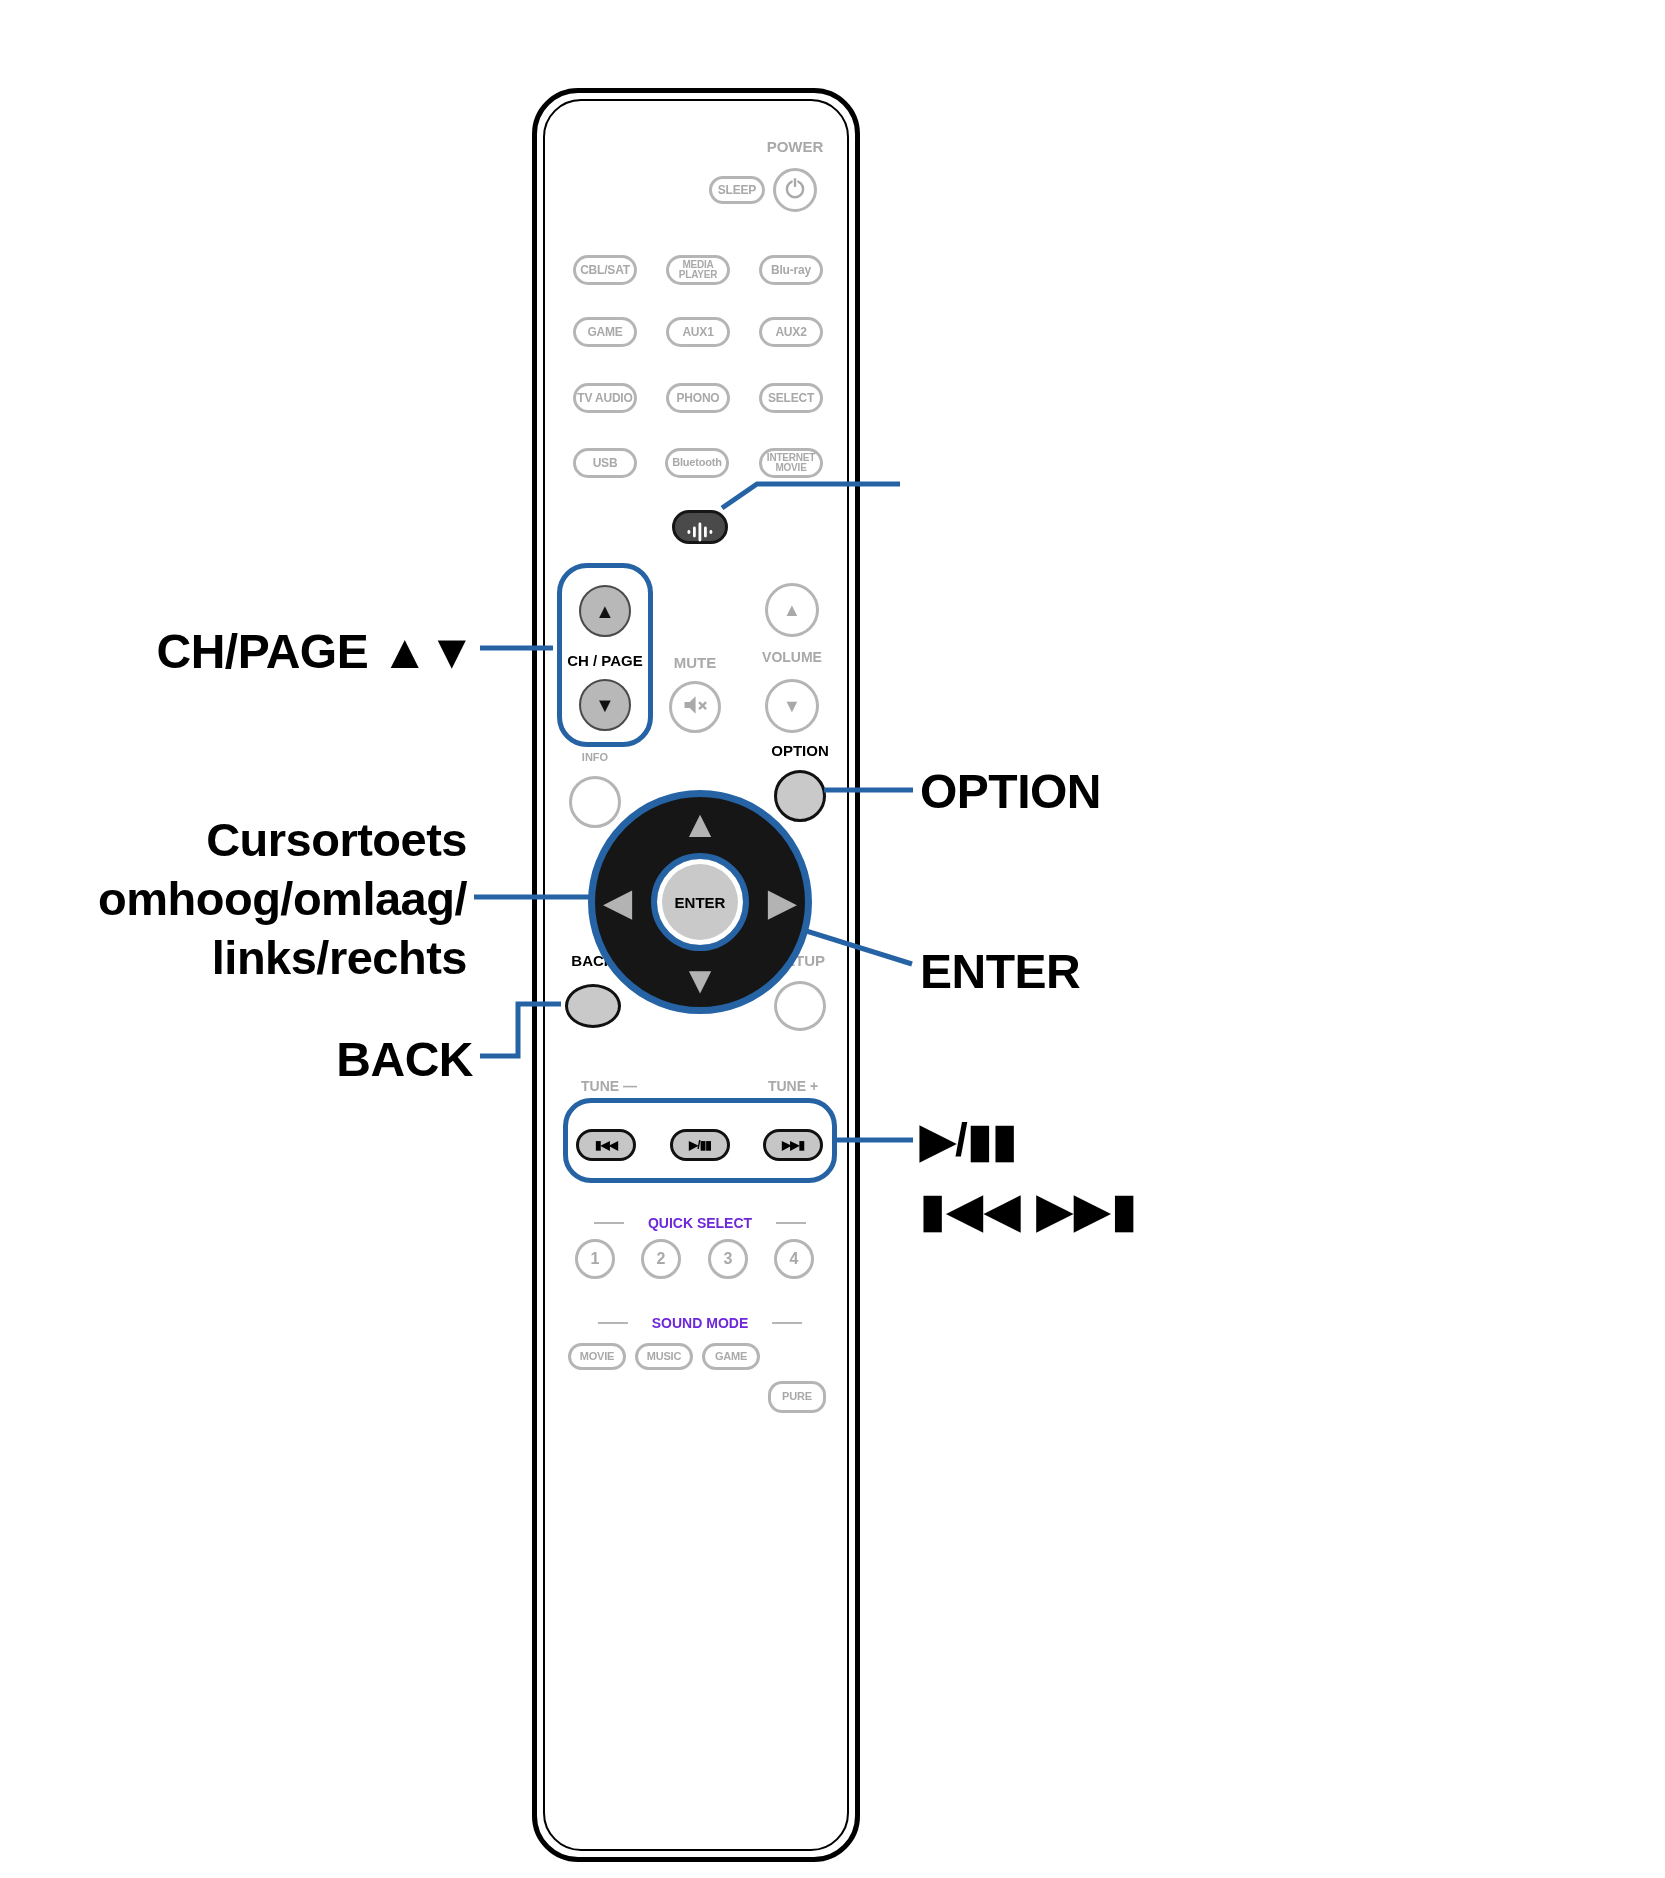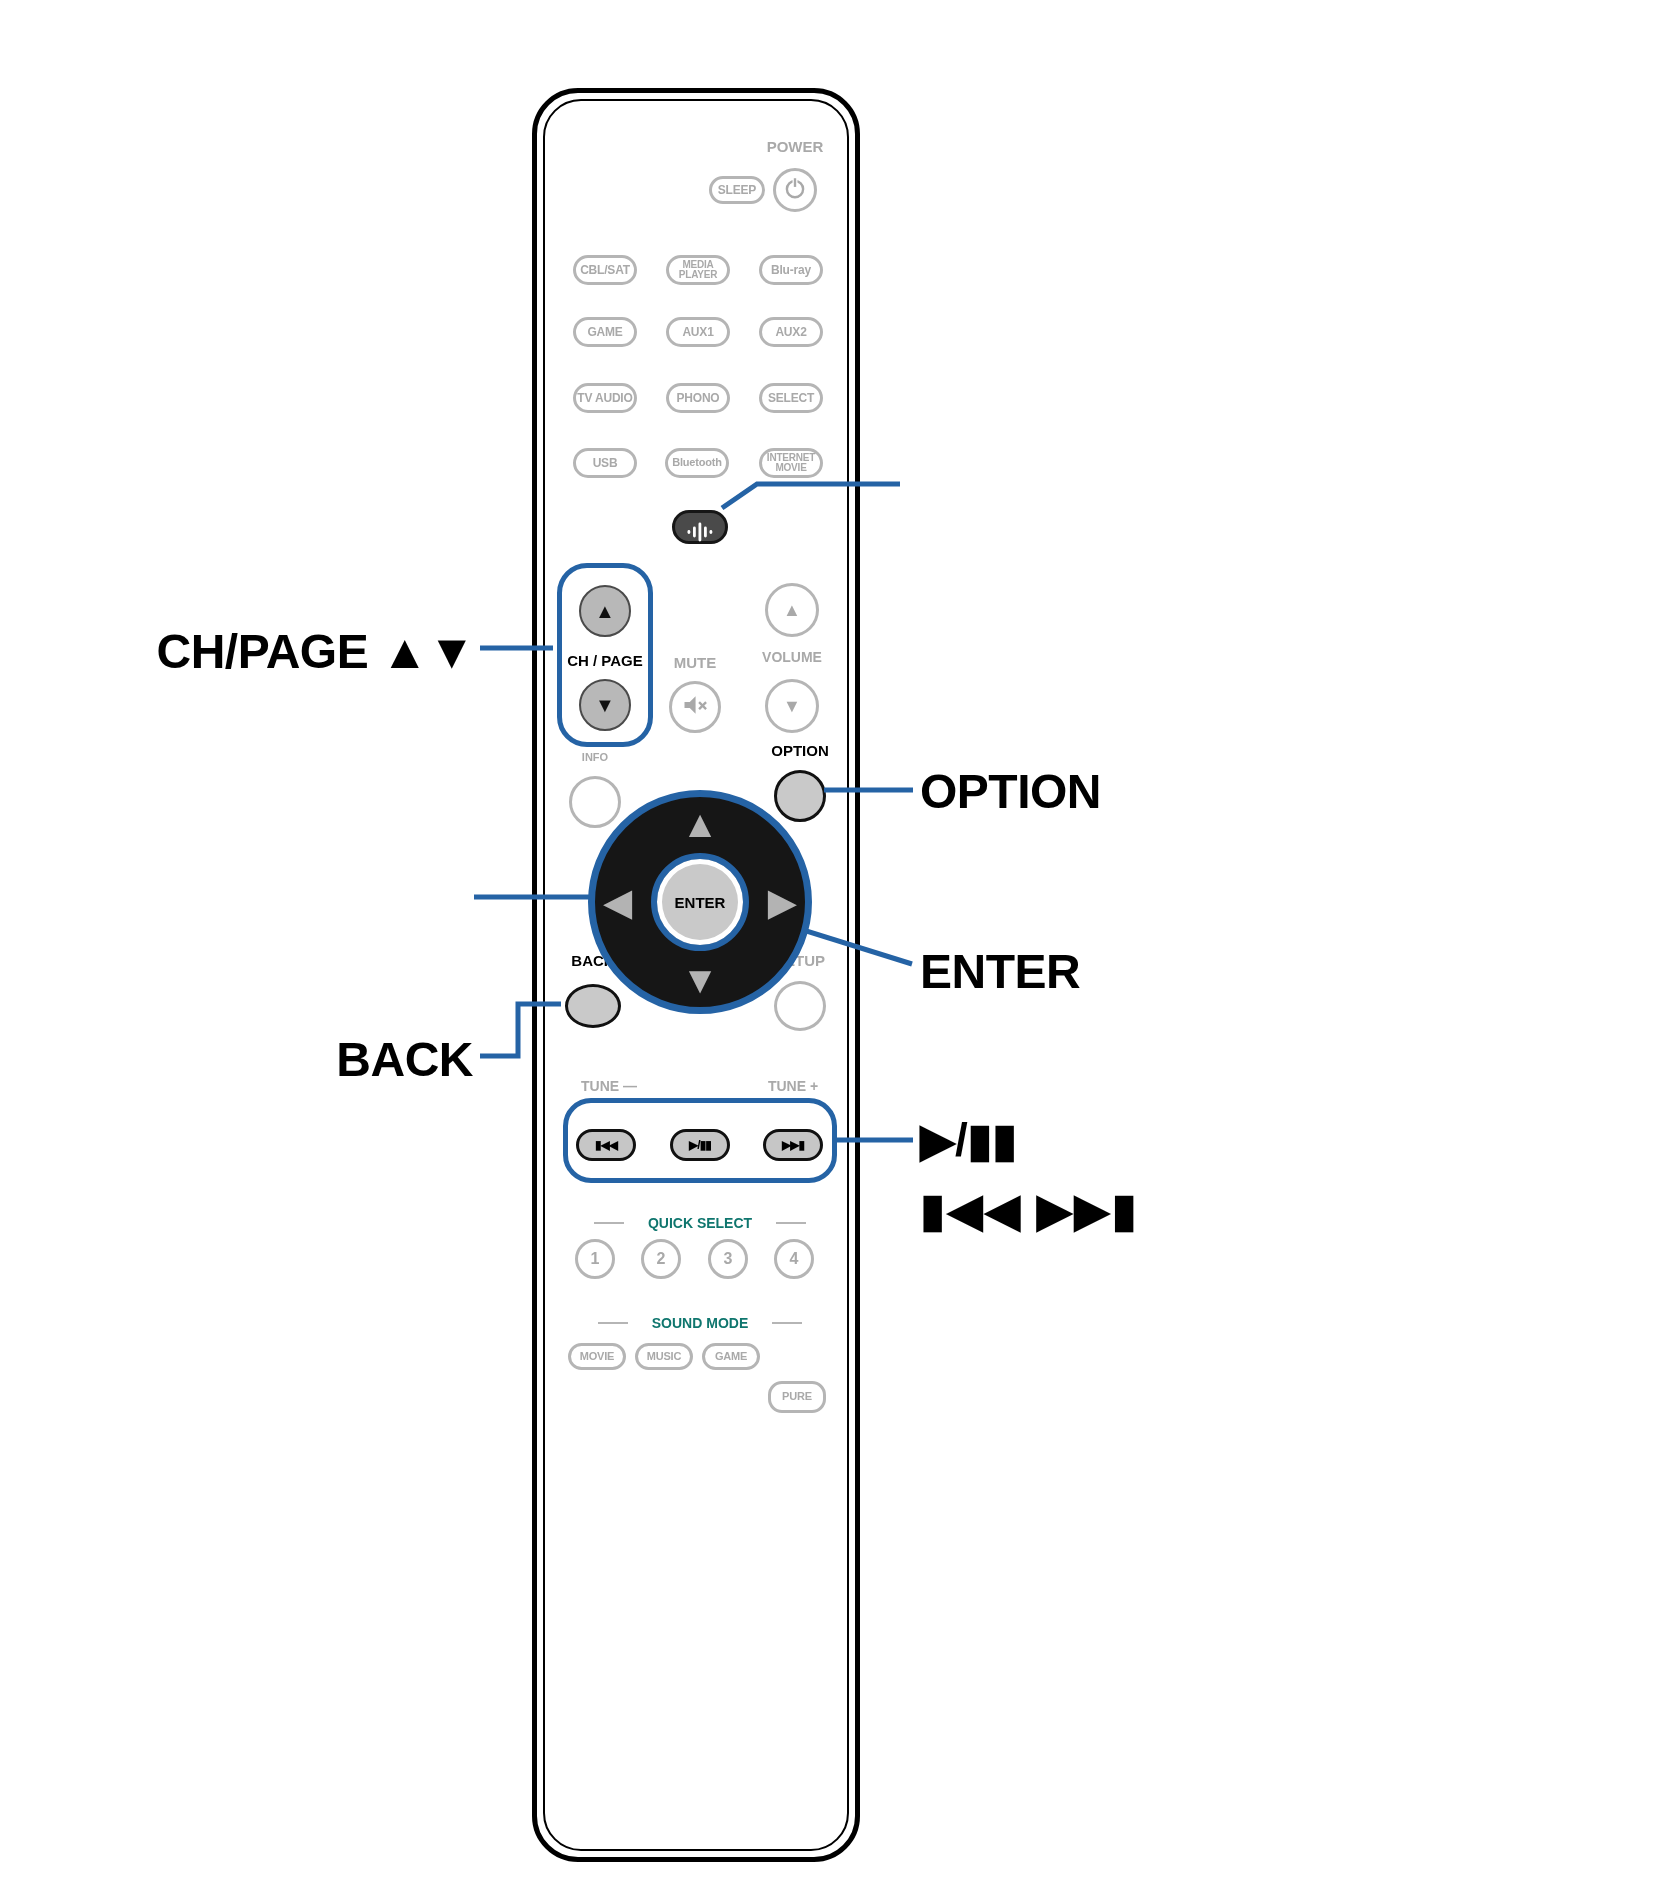--- a/index.html
+++ b/index.html
@@ -44,21 +44,21 @@
     font-weight:bold; font-size:15px; color:#000;
   }
   .transport-pill {
     position:absolute; box-sizing:border-box; width:60px; height:32px;
     border-radius:16px; background:#c6c6c6; border:3px solid #111;
     display:flex; align-items:center; justify-content:center;
     color:#000; font-weight:bold; font-size:12px; letter-spacing:-1px;
   }
   .dash-row {
     position:absolute; display:flex; align-items:center; justify-content:center;
-    gap:24px; color:#0f766e; font-weight:bold; font-size:14px;
+    gap:24px; color:#6d28d9; font-weight:bold; font-size:14px;
   }
   .dash { flex:0 0 30px; height:2px; background:#b5b5b5; }
   .callout {
     position:absolute; font-weight:bold; font-size:48px; color:#000;
     white-space:pre-line; letter-spacing:-0.5px; line-height:1.26;
   }
   .callout.right { text-align:right; }
   .leads { position:absolute; left:0; top:0; pointer-events:none; }
 </style>
 </head>
@@ -186,20 +186,23 @@
       <polyline points="480,1056 518,1056 518,1004 561,1004"></polyline>
       <polyline points="824,790 913,790"></polyline>
       <polyline points="742,911 912,964"></polyline>
       <polyline points="837,1140 913,1140"></polyline>
     </g>
   </svg>
 
 
   <div class="callout right" style="left:125px;top:622px;width:350px">CH/PAGE ▲▼</div>
 
+  <div class="callout right" style="left:55px;top:810px;width:412px;font-size:47px">Cursortoets
+omhoog/omlaag/
+links/rechts</div>
 
   <div class="callout right" style="left:235px;top:1030px;width:238px">BACK</div>
 
   <div class="callout" style="left:920px;top:762px">OPTION</div>
 
   <div class="callout" style="left:920px;top:942px">ENTER</div>
 
   <div class="callout" style="left:920px;top:1112px;font-size:46px">▶/▮▮</div>
 
   <div class="callout" style="left:920px;top:1182px;font-size:46px;letter-spacing:2px">▮◀◀ ▶▶▮</div>

